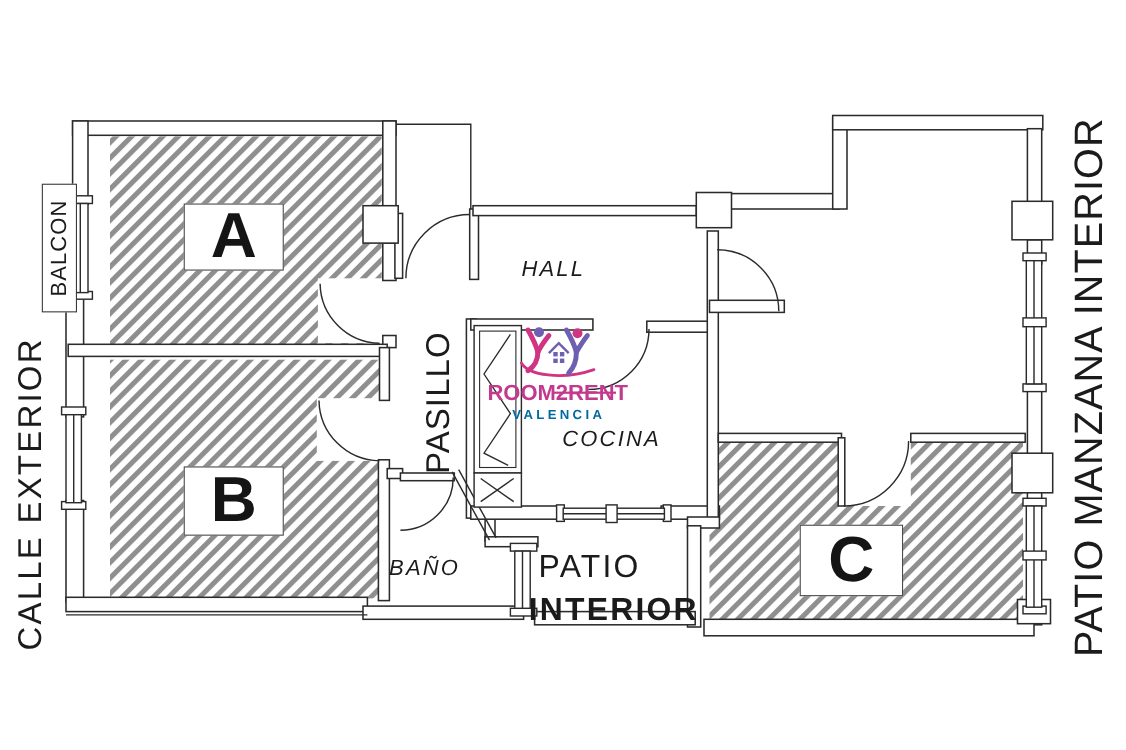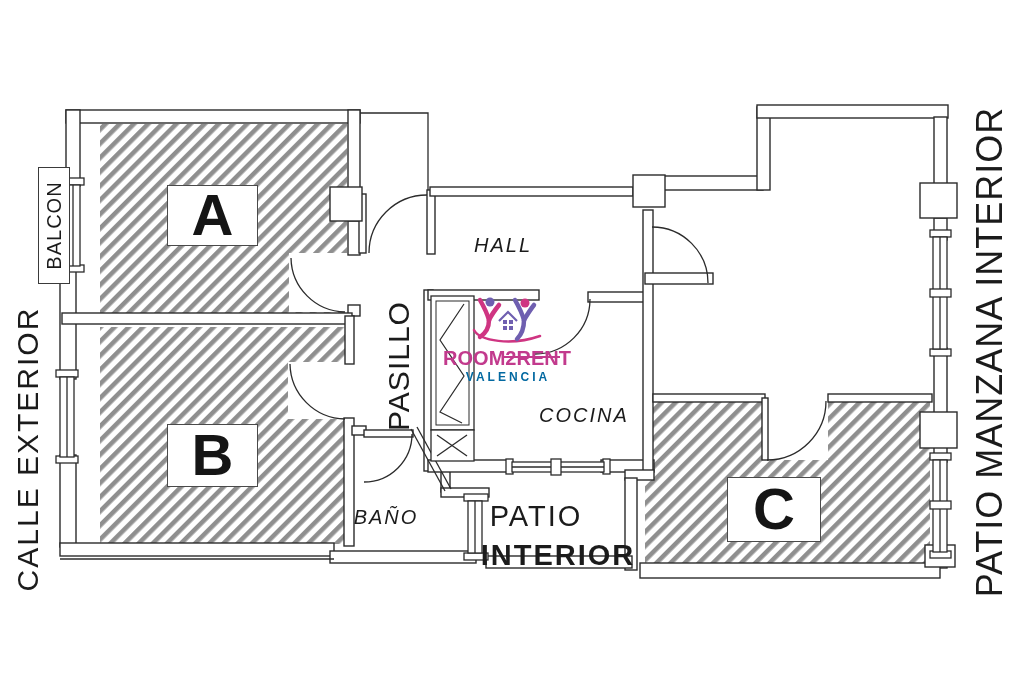--- a/index.html
+++ b/index.html
@@ -198,21 +198,21 @@
     <span class="room-letter">A</span>
   </div>
   <div class="room-box" style="left:167px;top:424px;width:89px;height:61px;">
     <span class="room-letter">B</span>
   </div>
   <div class="room-box" style="left:727px;top:477px;width:92px;height:63px;">
     <span class="room-letter">C</span>
   </div>
 
   <div class="lbl room-name" style="left:503px;top:245px;">HALL</div>
-  <div class="lbl room-name" style="left:556px;top:415px;margin-left:28px;">COCINA</div>
+  <div class="lbl room-name" style="left:556px;top:399px;">COCINA</div>
   <div class="lbl room-name" style="left:386px;top:517px;">BAÑO</div>
   <div class="lbl patio-name" style="left:536px;top:516px;">PATIO</div>
   <div class="lbl patio-name" style="left:558px;top:555px;font-weight:bold;">INTERIOR</div>
   <div class="lbl vert pasillo-name" style="left:399px;top:366px;">PASILLO</div>
 
   <div class="balcon-box">
     <span class="balcon-text">BALCON</span>
   </div>
   <div class="lbl vert street-name" style="left:28px;top:449px;">CALLE EXTERIOR</div>
   <div class="lbl vert manzana-name" style="left:990px;top:352px;">PATIO MANZANA INTERIOR</div>

